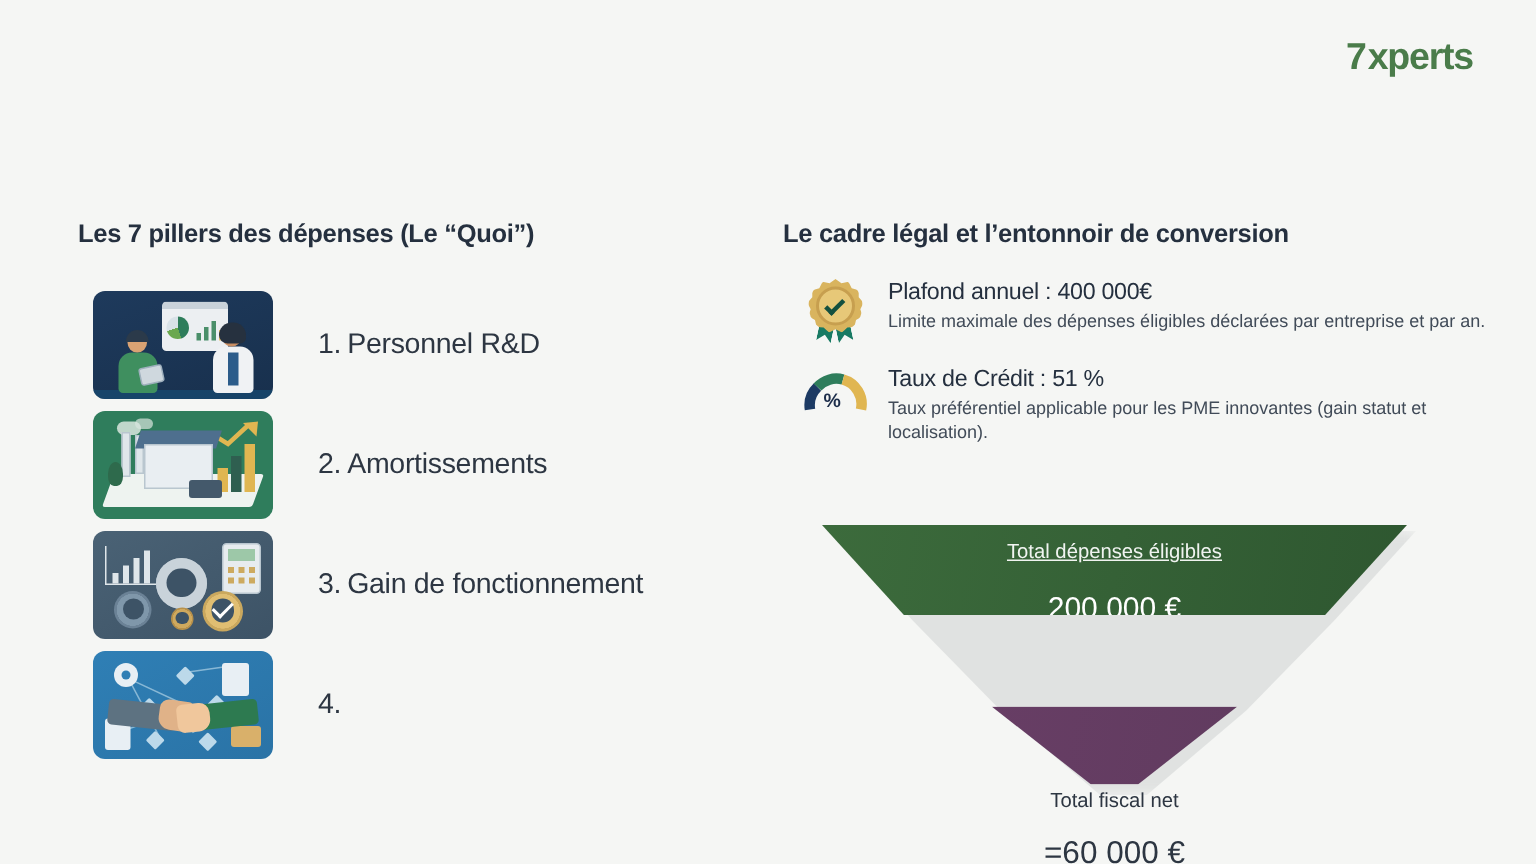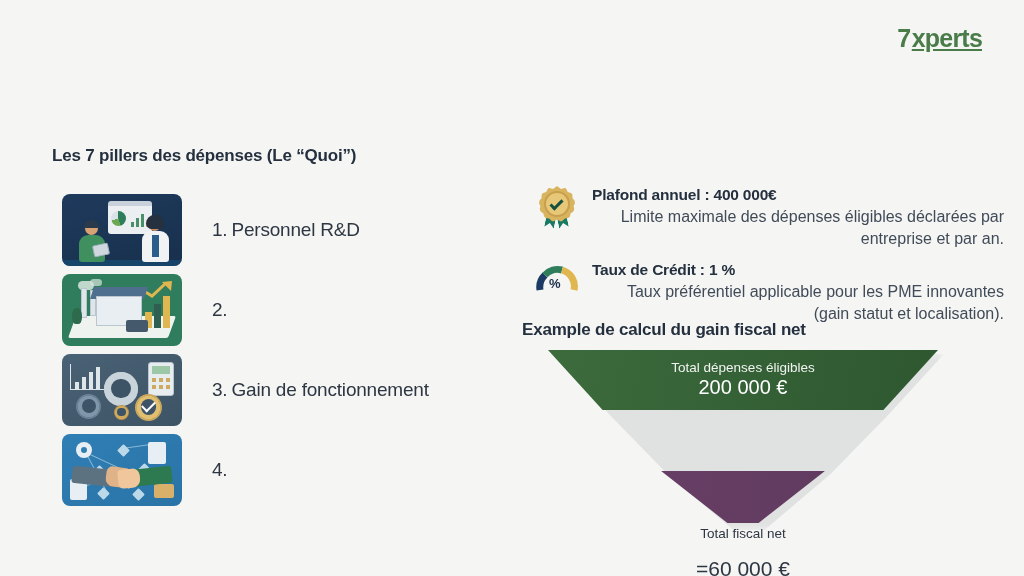--- a/index.html
+++ b/index.html
@@ -7,21 +7,21 @@
     width: 1024px; height: 576px;
     background: #f5f6f4;
     font-family: "Liberation Sans", sans-serif;
     overflow: hidden;
   }
   .slide { position: relative; width: 1024px; height: 576px; background: #f5f6f4; }
 
   
   .logo { position: absolute; right: 42px; top: 26px; display: flex; align-items: center; gap: 1px; }
   .logo-mark { font-size: 25px; font-weight: 700; color: #4a7c4a; letter-spacing: -0.5px; line-height: 1; }
-  .logo-word { font-size: 25px; font-weight: 700; color: #4a7c4a; letter-spacing: -0.8px; line-height: 1; text-decoration: underline; }
+  .logo-word { font-size: 25px; font-weight: 700; color: #4a7c4a; letter-spacing: -0.8px; line-height: 1; }
 
   
   .title {
     position: absolute; left: 58px; top: 58px;
     font-size: 46px; font-weight: 400; color: #4a7c4a;
     letter-spacing: -0.6px; white-space: nowrap;
   }
 
   
   .sec-head {
@@ -115,43 +115,43 @@
   .t4 .bldgA{ left:8px; bottom:6px; width:17px; height:21px;}
   .t4 .bldgB{ right:16px; top:8px; width:18px; height:22px;}
   .t4 .case{ right:8px; bottom:8px; width:20px; height:14px; background:#d9b06a; border-radius:2px;}
   .t4 .cog{ left:14px; top:8px; width:16px; height:16px; border-radius:50%; background:#e8eff4;}
   .t4 .cog::after{ content:""; position:absolute; inset:5px; border-radius:50%; background:#2f7fb5;}
 
   
   .facts { position: absolute; left: 534px; top: 186px; width: 470px; }
   .fact { display: flex; gap: 14px; margin-bottom: 12px; }
   .fact-ico { flex: 0 0 44px; height: 46px; position: relative; }
-  .fact-title { font-size: 15.5px; font-weight: 700; color: #25303f; margin-bottom: 2px; letter-spacing: -0.2px;}
-  .fact-desc { font-size: 16px; color: #414b58; line-height: 1.35; max-width: 440px; text-align: right; }
+  .fact-title { font-size: 15.5px; font-weight: 400; color: #25303f; margin-bottom: 2px; letter-spacing: -0.2px;}
+  .fact-desc { font-size: 12px; color: #414b58; line-height: 1.35; max-width: 440px; }
 
   
   .medal { position:absolute; left:4px; top:0; width:38px; height:38px; }
   .medal .rib1, .medal .rib2 { position:absolute; top:22px; width:10px; height:20px; background:#187a63; }
   .medal .rib1{ left:8px; transform: rotate(12deg); clip-path: polygon(0 0,100% 0,100% 100%,50% 76%,0 100%);}
   .medal .rib2{ left:19px; transform: rotate(-12deg); clip-path: polygon(0 0,100% 0,100% 100%,50% 76%,0 100%);}
   .medal .star { position:absolute; left:1px; top:0; width:36px; height:36px; border-radius:50%;
      background:#d9b45e; clip-path: polygon(50% 0%,61% 8%,74% 5%,80% 17%,93% 21%,93% 34%,102% 44%,96% 56%,100% 69%,88% 76%,85% 89%,72% 90%,62% 99%,50% 93%,38% 99%,28% 90%,15% 89%,12% 76%,0 69%,4% 56%,-2% 44%,7% 34%,7% 21%,20% 17%,26% 5%,39% 8%);}
   .medal .inner{ position:absolute; left:6px; top:5px; width:26px; height:26px; border-radius:50%; background:#e7c878; border:2px solid #c79f4f;}
   .medal .chk{ position:absolute; left:12px; top:14px; width:13px; height:7px; border-left:3px solid #14503f; border-bottom:3px solid #14503f; transform: rotate(-45deg);}
 
   
   .gauge { position:absolute; left:2px; top:4px; width:42px; height:30px; }
   .gauge .pct{ position:absolute; left:13px; top:11px; font-size:13px; font-weight:700; color:#1c2d4a;}
 
   
   .funnel-head { position:absolute; left:522px; top:320px; font-size:17px; font-weight:700; color:#25303f; letter-spacing:-0.2px;}
   .funnel { position:absolute; left:548px; top:350px; width:390px; height:226px; }
   .fseg { position:absolute; left:0; width:390px; text-align:center; color:#fff; }
-  .fseg .cap { font-size:13.5px; opacity:.93; }
-  .fseg .val { font-size:20px; margin-top:1px; }
+  .fseg .cap { font-size:13.5px; opacity:.93;text-decoration:underline; }
+  .fseg .val { font-size:20px; margin-top:20px; }
   .f1 { top:0; height:60px; background: linear-gradient(100deg,#3c6b3c,#2e5730);
         clip-path: polygon(0 0, 100% 0, 86% 100%, 14% 100%); padding-top:10px;}
   .f2 { top:62px; height:58px; background: linear-gradient(100deg,#145ba1,#0f5ea8);
         clip-path: polygon(14% 0, 86% 0, 71% 100%, 29% 100%); padding-top:10px;}
   .f3 { top:121px; height:52px; background: linear-gradient(100deg,#6b3f68,#5d3a5c);
         clip-path: polygon(29% 0, 71% 0, 54% 100%, 46% 100%); }
   .fnet { position:absolute; top:176px; left:0; width:390px; text-align:center; color:#2d3642; }
   .fnet .cap { font-size:13.5px; }
   .fnet .val { font-size:21px; margin-top:16px; }
   .fshadow { position:absolute; left:6px; top:4px; width:390px; height:176px;
@@ -219,20 +219,21 @@
           <div class="smoke2"></div>
         <div class="st1"></div>
           <div class="st2"></div>
         <div class="tree"></div>
         <div class="roof"></div>
           <div class="fac"></div>
         <div class="boxes"></div>
       </div>
       <div class="pillar-label">
         <span class="pnum">2.</span>
+        <span>Amortissements</span>
       </div>
     </div>
 
     <div class="pillar-row">
       <div class="thumb t3">
         <div class="chart">
             <i></i>
             <i></i>
             <i></i>
             <i></i>
@@ -279,20 +280,21 @@
         <div class="handL"></div>
           <div class="handR"></div>
       </div>
       <div class="pillar-label">
         <span class="pnum">4.</span>
       </div>
     </div>
 
   </div>
 
+  <div class="sec-head right-head">Le cadre légal et l’entonnoir de conversion</div>
 
   <div class="facts">
 
     <div class="fact">
       <div class="fact-ico">
         <div class="medal">
           <div class="rib1"></div>
             <div class="rib2"></div>
           <div class="star"></div>
             <div class="inner"></div>
@@ -310,28 +312,27 @@
         <div class="gauge">
           <svg width="42" height="26" viewBox="0 0 42 26">
             <path d="M4 25 A17 17 0 0 1 9 10" fill="none" stroke="#1c3a63" stroke-width="7"></path>
             <path d="M9 10 A17 17 0 0 1 26 5" fill="none" stroke="#2e7d5b" stroke-width="7"></path>
             <path d="M26 5 A17 17 0 0 1 38 25" fill="none" stroke="#e0b651" stroke-width="7"></path>
           </svg>
           <span class="pct">%</span>
         </div>
       </div>
       <div>
-        <div class="fact-title">Taux de Crédit : 1 %</div>
+        <div class="fact-title">Taux de Crédit : 51 %</div>
         <div class="fact-desc">Taux préférentiel applicable pour les PME innovantes (gain statut et localisation).</div>
       </div>
     </div>
 
   </div>
 
-  <div class="funnel-head">Example de calcul du gain fiscal net</div>
 
   <div class="funnel">
     <div class="fshadow"></div>
 
     <div class="fseg f1">
       <div class="cap">Total dépenses éligibles</div>
       <div class="val">200 000 €</div>
     </div>
 
 

